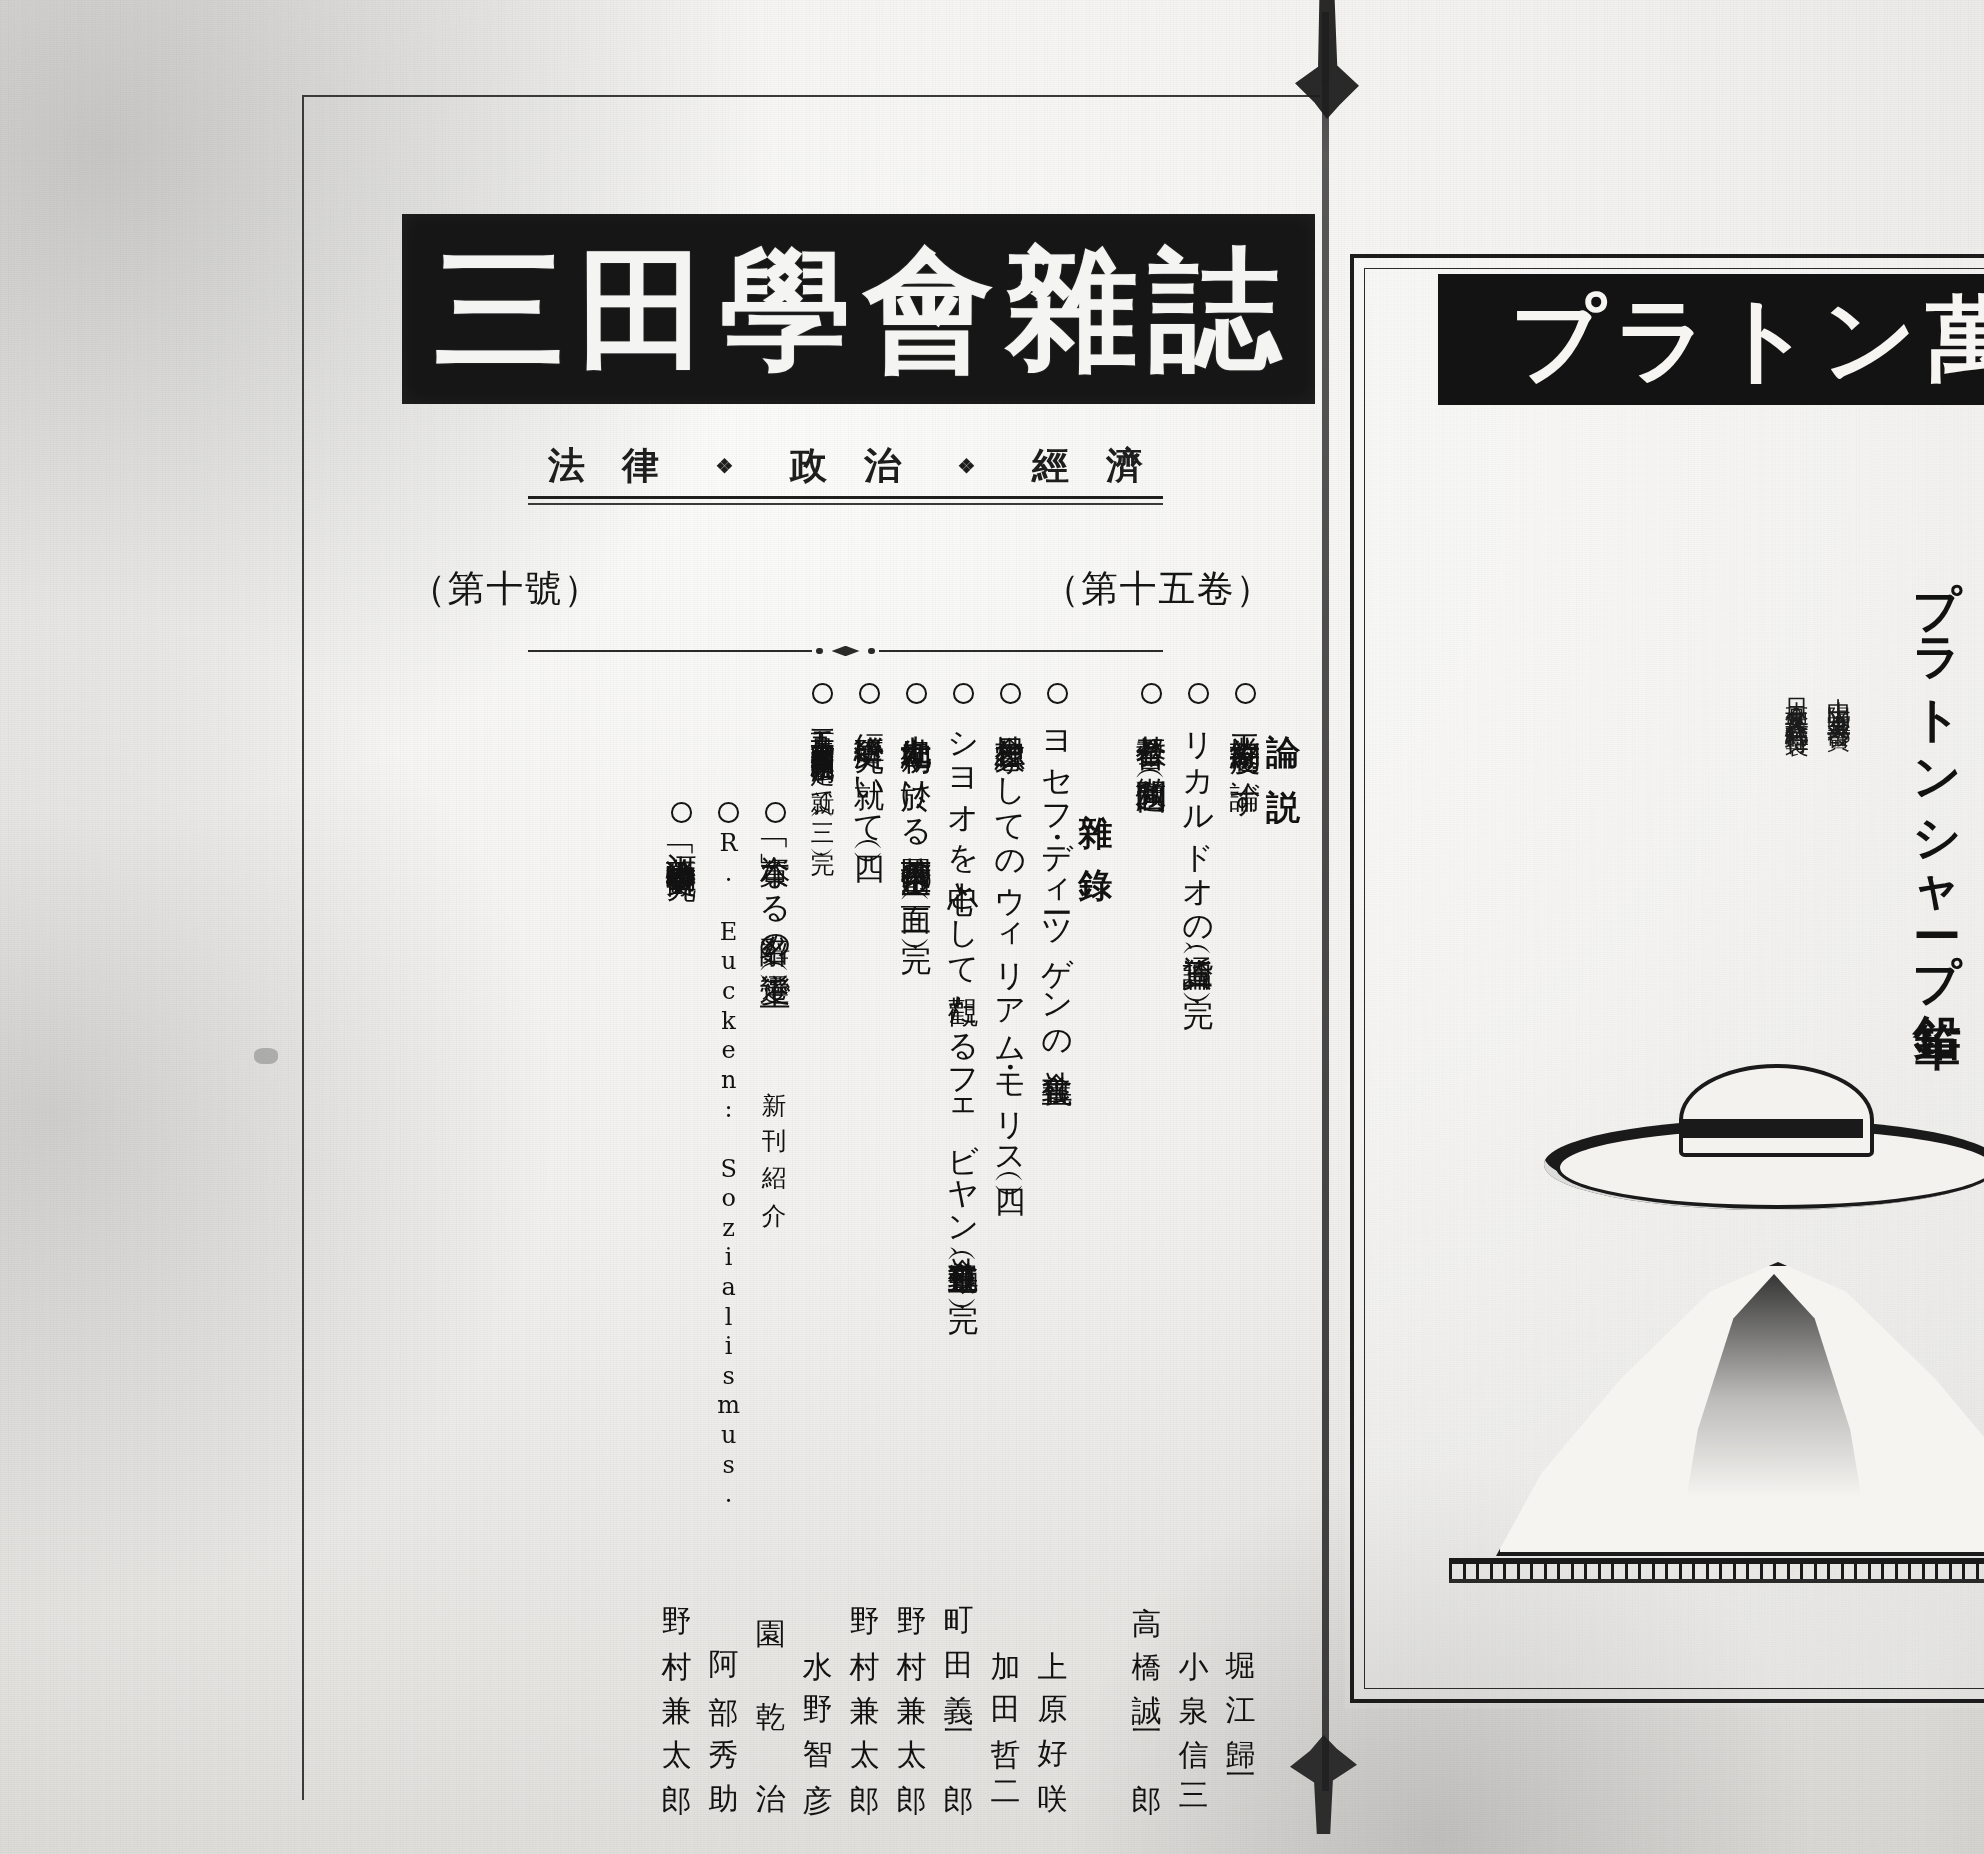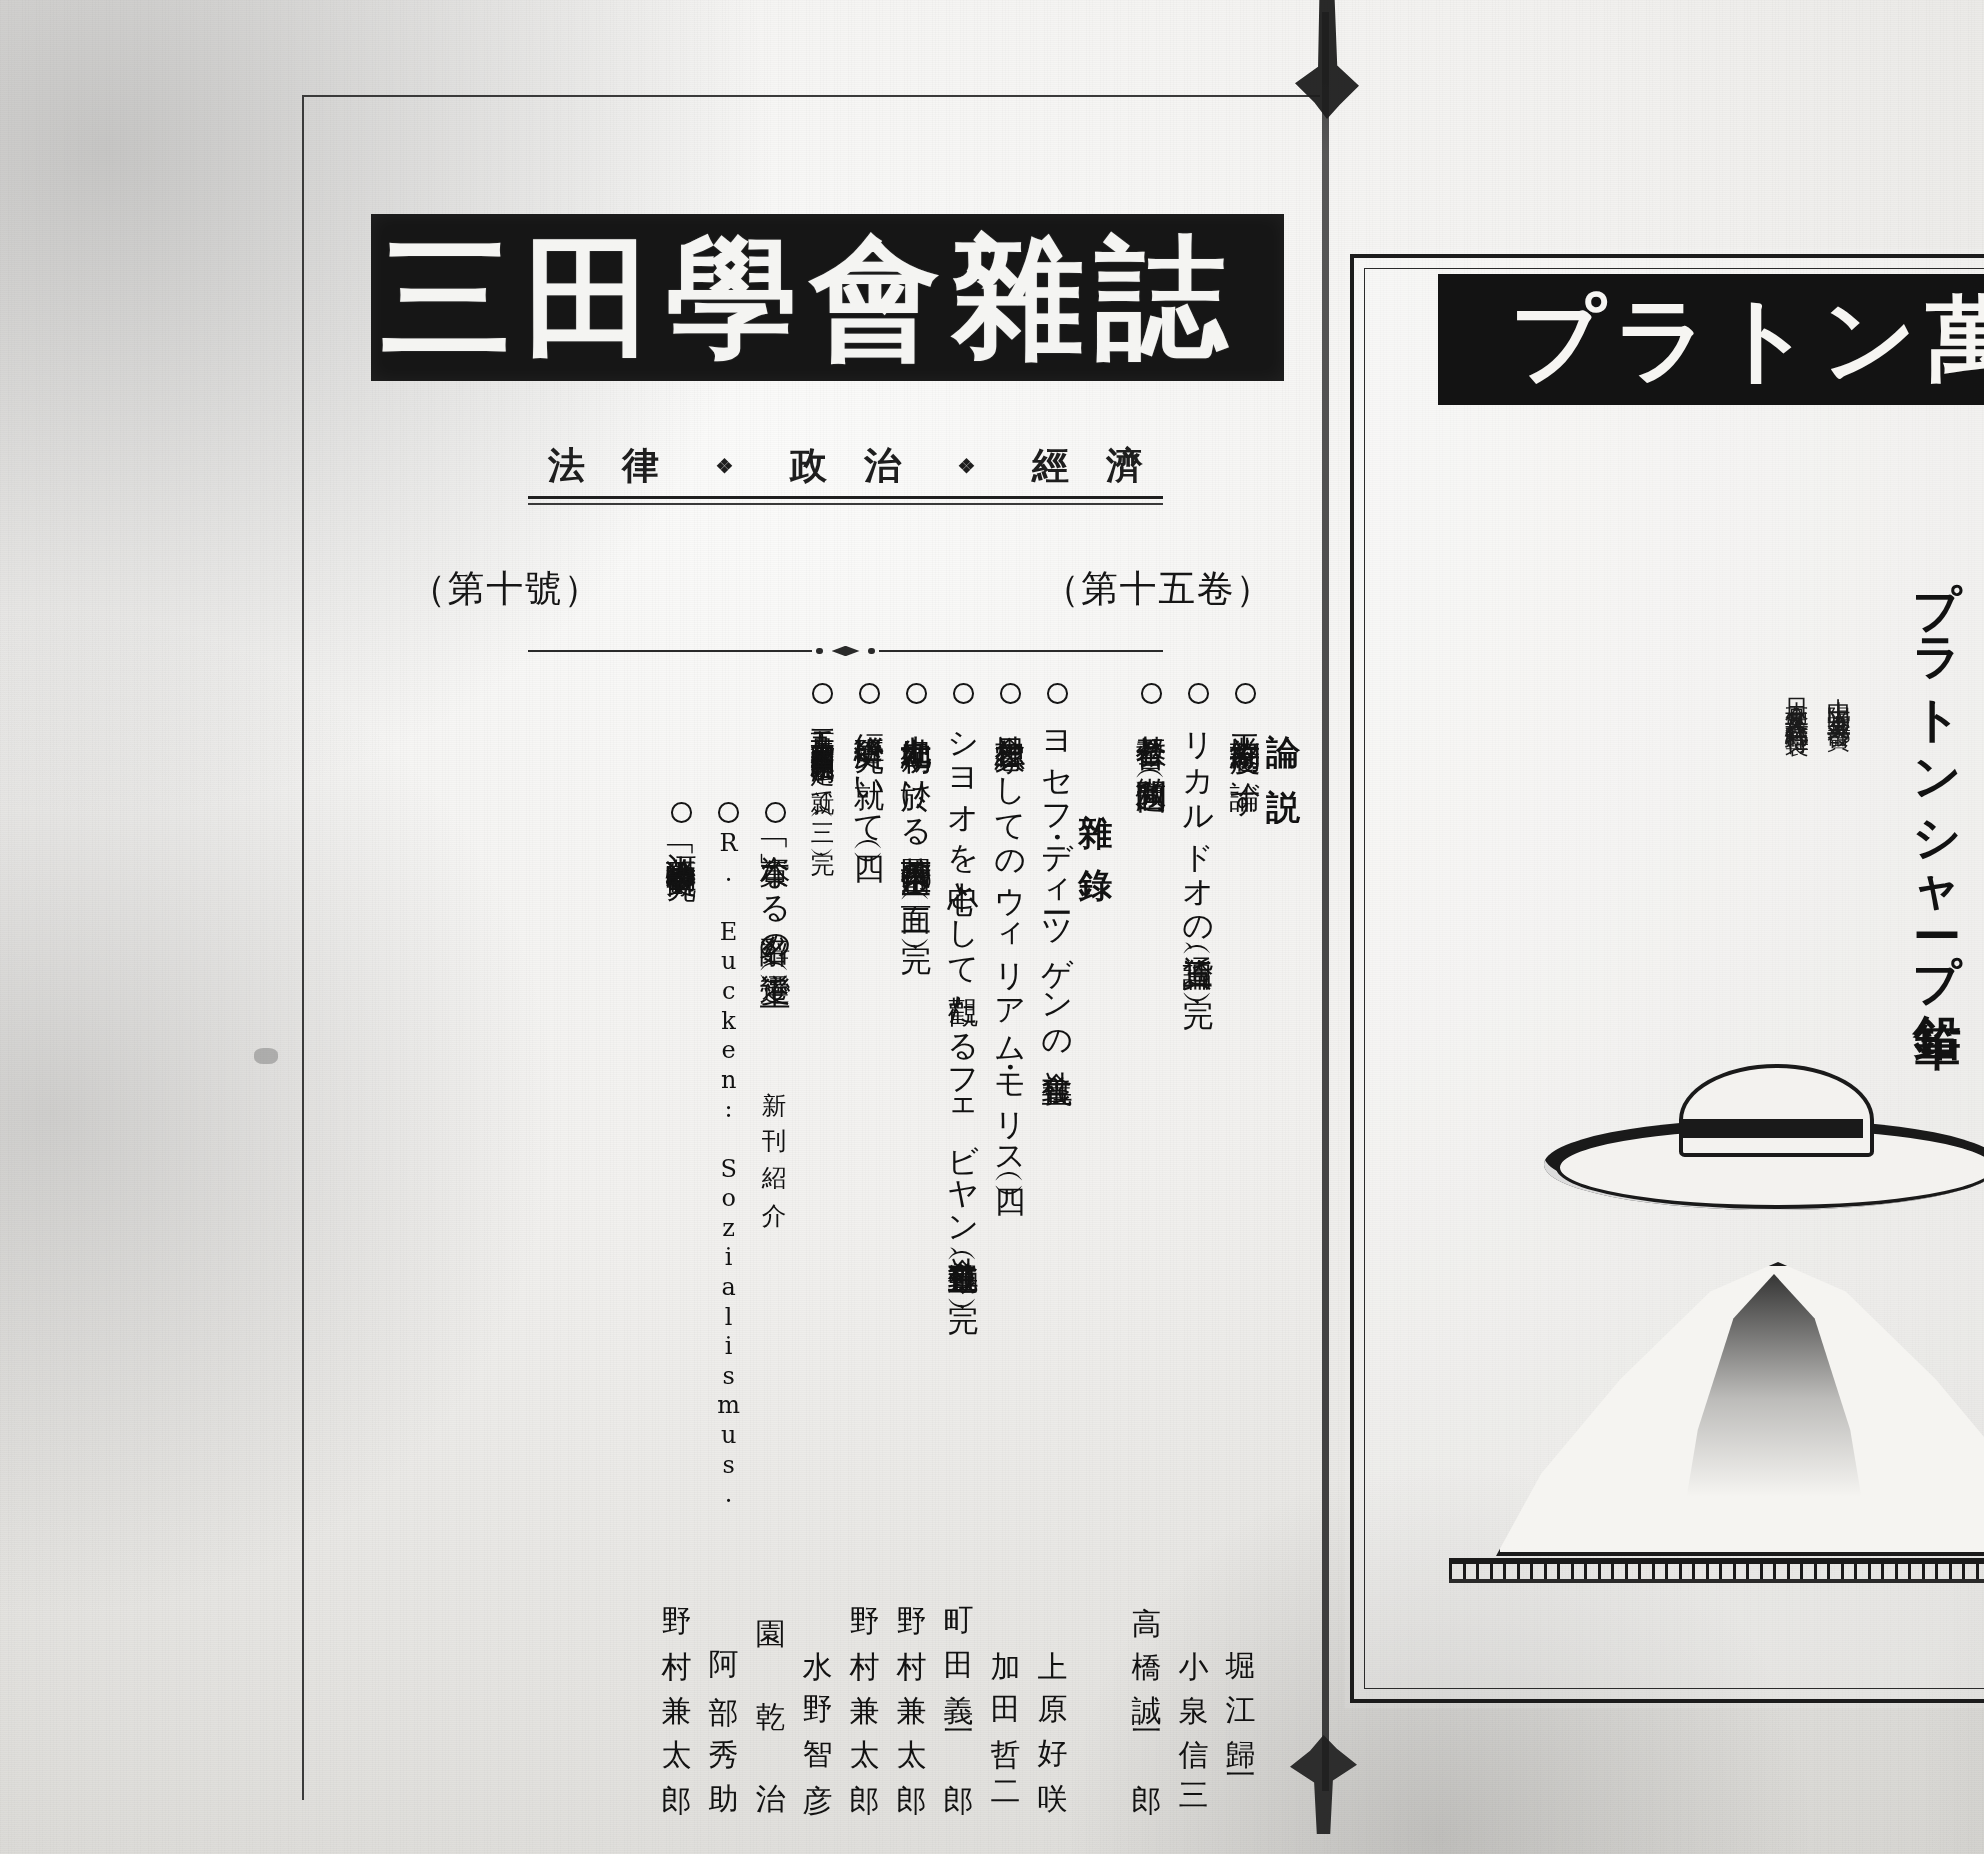--- a/index.html
+++ b/index.html
@@ -69,26 +69,26 @@
   
   .left-frame {
     position:absolute; left:302px; top:95px; width:1016px; height:1703px;
     border-left: 2.8px solid #3a3a3a;
     border-top: 2.8px solid #3a3a3a;
   }
 
   
   .masthead {
     position: absolute;
-    left: 371px; top: 214px;
-    width: 913px; height: 167px;
+    left: 402px; top: 214px;
+    width: 913px; height: 190px;
     background: #161616;
     display: flex;
     align-items: center;
-    justify-content: flex-start;
+    justify-content: center;
     box-shadow: inset 0 0 20px rgba(255,255,255,0.05);
   }
   .masthead .title {
     color: #f4f4f2;
     font-family: "DejaVu Serif", serif;
     font-weight: 700;
     font-size: 131px;
     letter-spacing: 12px;
     line-height: 1;
     padding-left: 9.5px;

